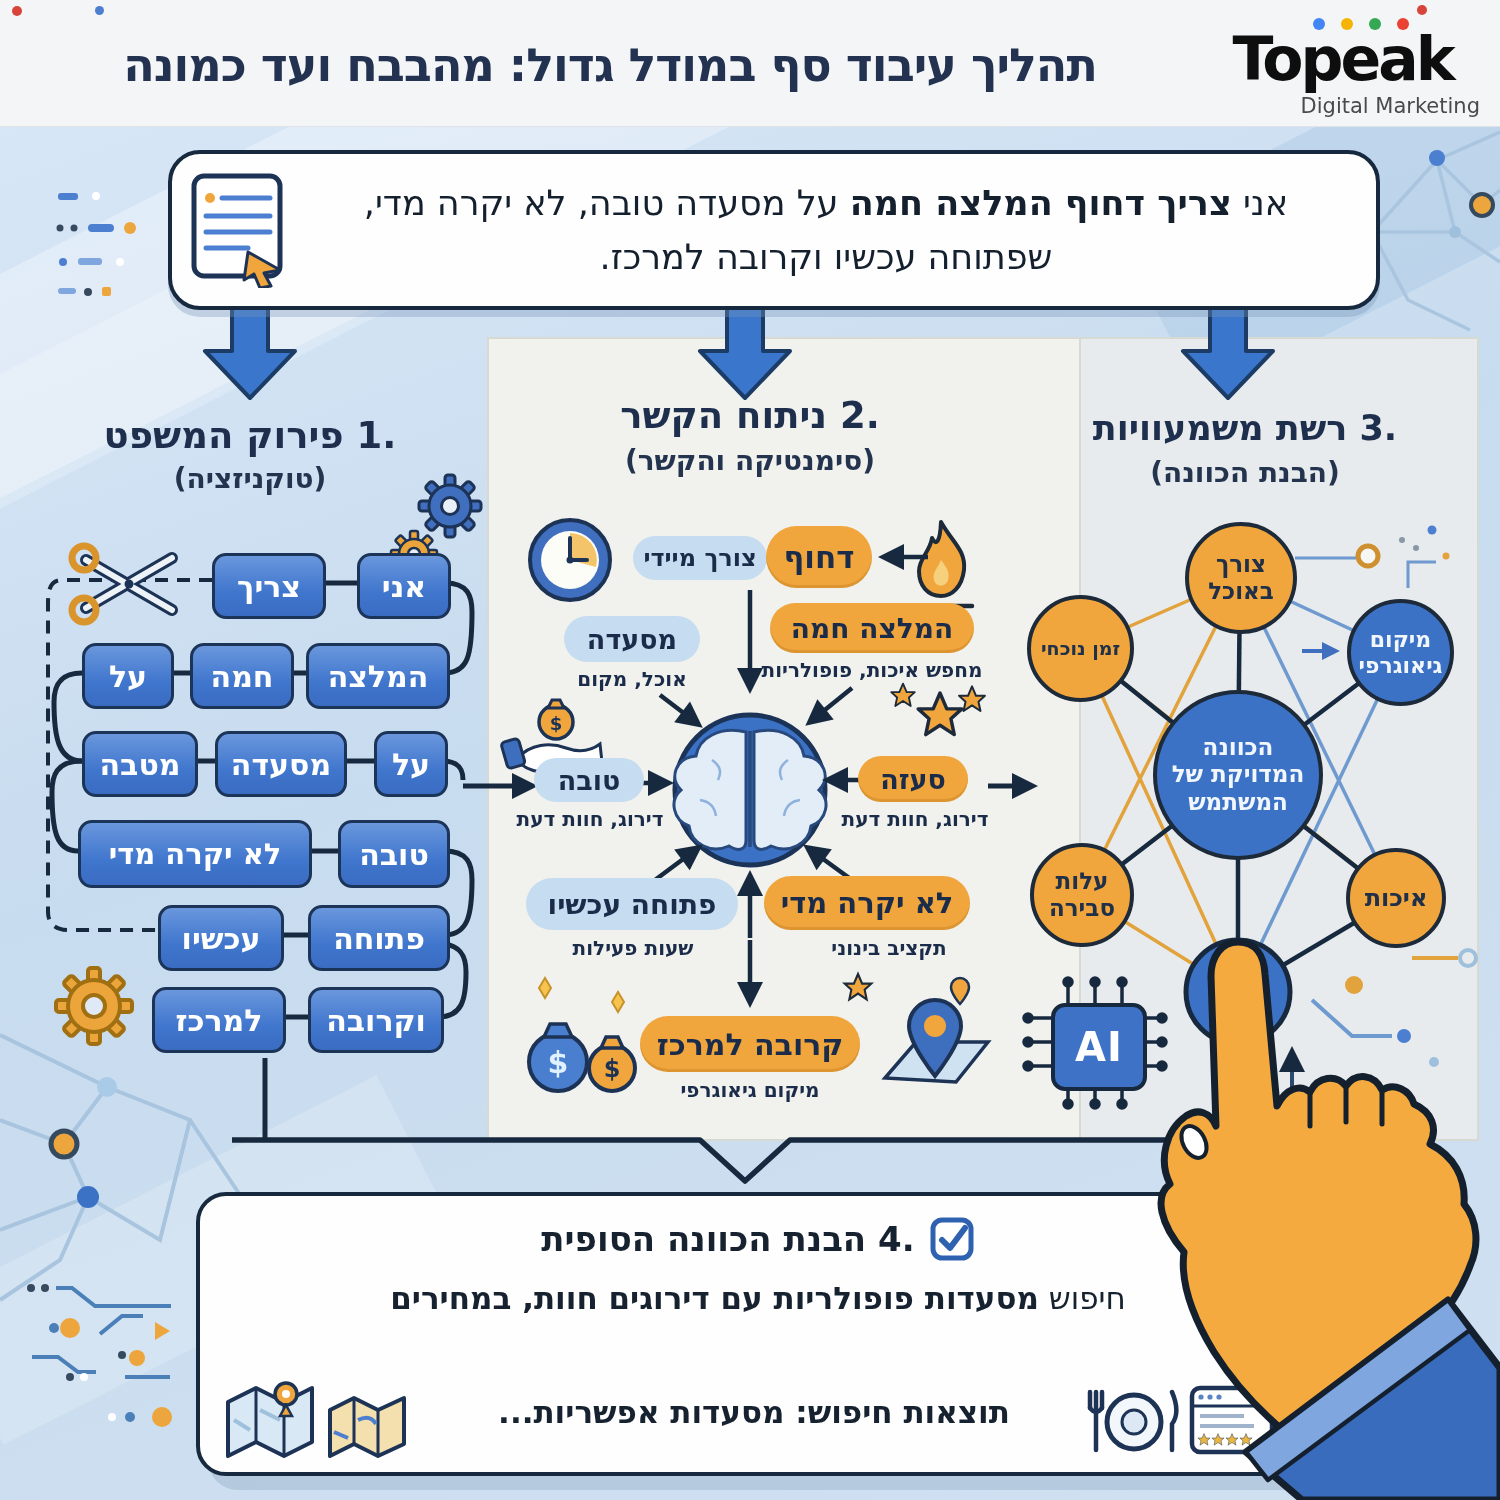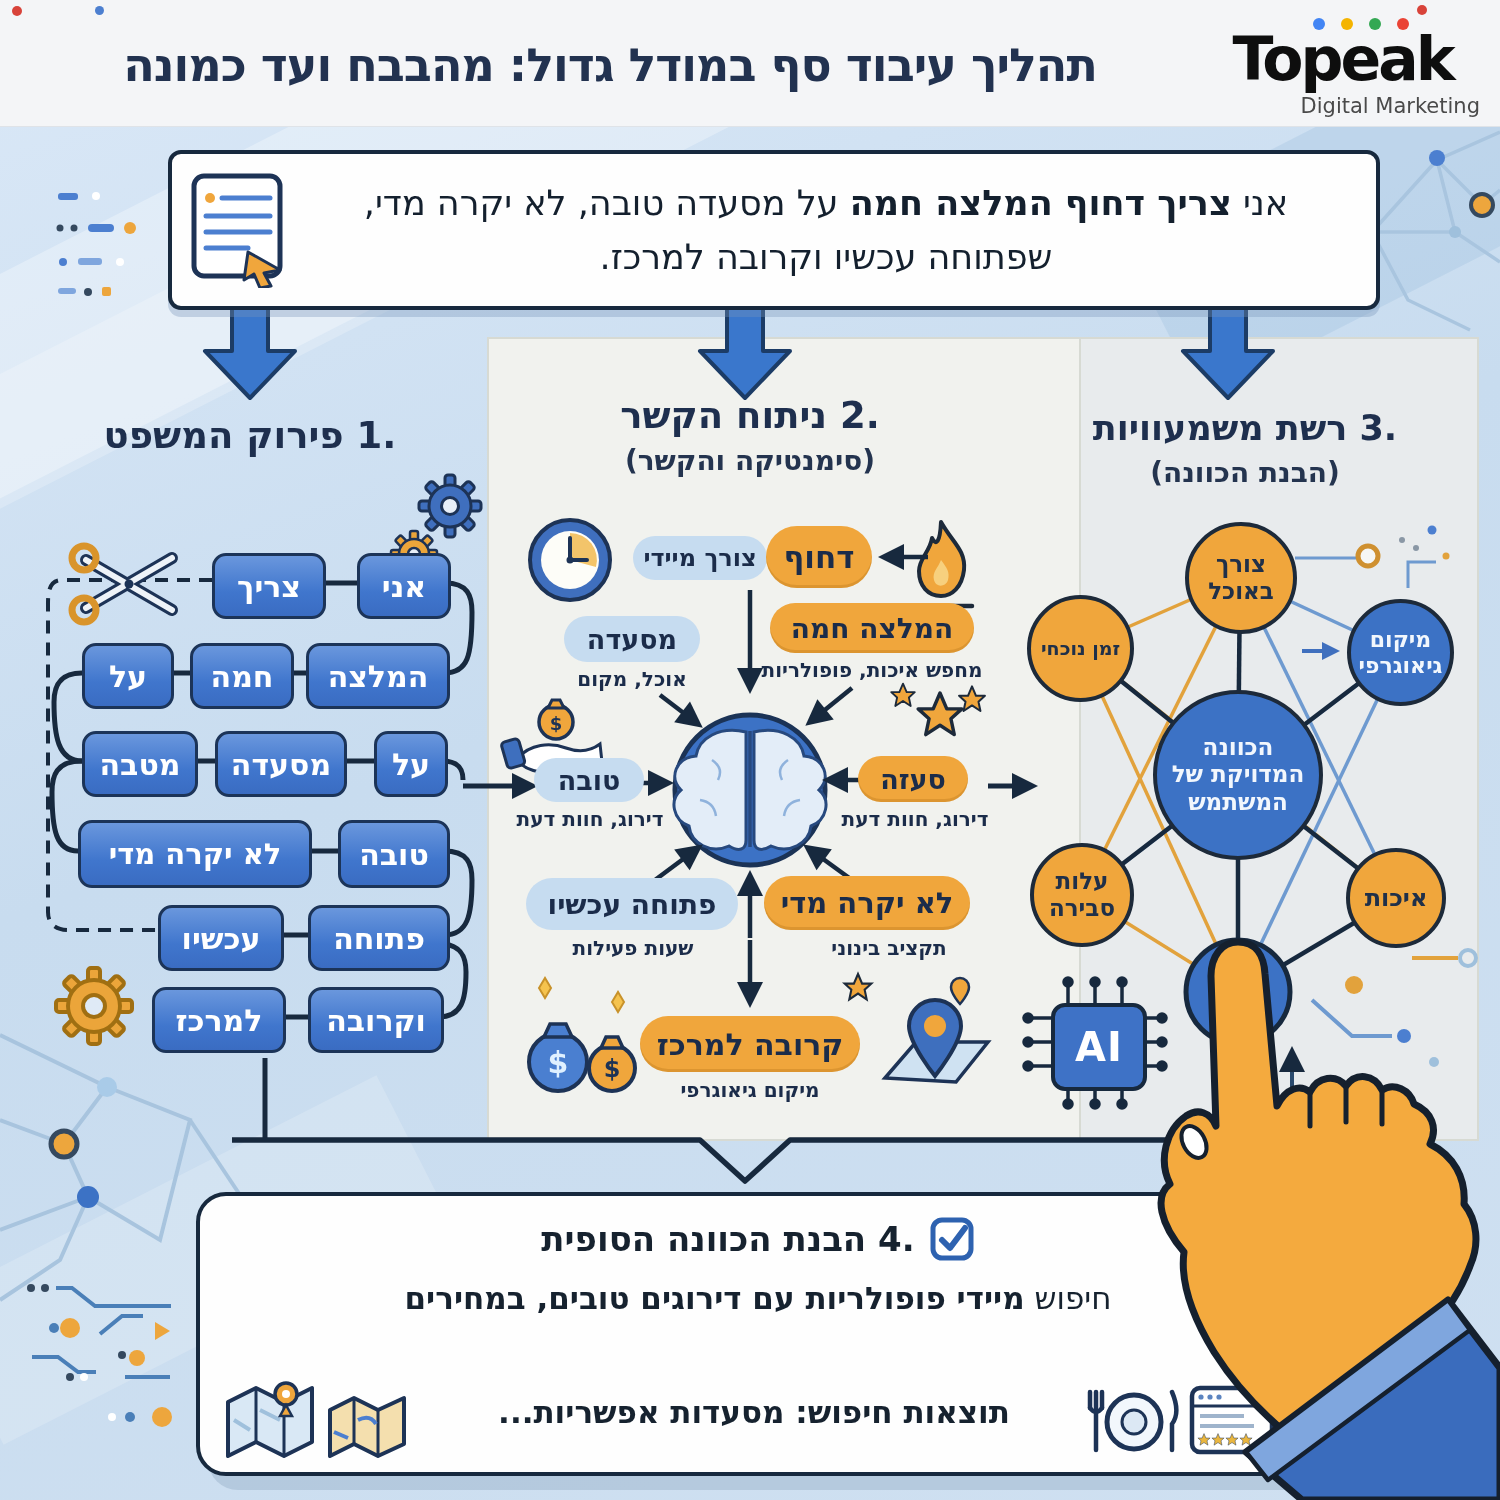--- a/index.html
+++ b/index.html
@@ -9,21 +9,21 @@
     font-family:"DejaVu Sans","Liberation Sans",sans-serif;color:#1b2d4d;
   }
   .band{position:absolute;transform:rotate(-27deg);}
   #topstrip{position:absolute;left:0;top:0;width:1500px;height:126px;background:#f4f5f7;border-bottom:1px solid #dfe3e8;}
   #title{position:absolute;left:40px;top:38px;width:1140px;font-size:46px;font-weight:800;color:#223250;direction:rtl;text-align:center;letter-spacing:-1px;}
   #logo{position:absolute;left:1195px;top:10px;width:295px;height:108px;}
   #logo .brand{position:absolute;left:0;top:14px;width:100%;text-align:center;font-size:60px;font-weight:700;letter-spacing:-3px;color:#0e0e0e;}
   #logo .sub{position:absolute;right:10px;top:84px;font-size:21px;color:#4a4a4a;letter-spacing:0px;}
   #logo .dot{position:absolute;top:8px;width:12px;height:12px;border-radius:50%;}
   .cornerdot{position:absolute;border-radius:50%;}
-  #bubble{position:absolute;left:168px;top:150px;width:1204px;height:152px;background:#fefefe;border:4.5px solid #17293e;border-radius:13px;box-shadow:0 7px 0 rgba(120,150,185,.35);}
+  #bubble{position:absolute;left:168px;top:150px;width:1204px;height:152px;background:#fefefe;border:4.5px solid #17293e;border-radius:32px;box-shadow:0 7px 0 rgba(120,150,185,.35);}
   #bubble .txt{position:absolute;left:130px;right:26px;top:10px;bottom:8px;display:flex;flex-direction:column;justify-content:center;gap:4px;direction:rtl;text-align:center;font-size:35px;line-height:1.42;color:#14202e;font-weight:500;}
   #bubble .txt b{font-weight:800;}
   .hdr{position:absolute;direction:rtl;text-align:center;font-weight:800;color:#1e2f4e;}
   .hdr .num{unicode-bidi:embed;}
   .sub2{position:absolute;direction:rtl;text-align:center;font-weight:700;color:#24344f;}
   .token{position:absolute;display:flex;align-items:center;justify-content:center;direction:rtl;
     background:linear-gradient(180deg,#6a97dd 0%,#4076cd 60%,#3a6cc2 100%);
     border:3.5px solid #1c3458;border-radius:14px;color:#ffffff;font-weight:800;font-size:30px;}
   .pill{position:absolute;display:flex;align-items:center;justify-content:center;direction:rtl;border-radius:999px;font-weight:800;color:#1b2c4a;}
   .pill.orange{background:#f0a63c;box-shadow:inset 0 -3px 0 rgba(160,100,10,.25);}
@@ -384,20 +384,21 @@
     </svg>
     <div class="txt">
       <div><span>אני </span><b>צריך דחוף המלצה חמה</b><span> על מסעדה טובה, לא יקרה מדי,</span></div>
       <div>שפתוחה עכשיו וקרובה למרכז.</div>
     </div>
   </div>
 
   <div class="hdr" style="left:60px;top:414px;width:380px;font-size:37px;">
     <span class="num" dir="ltr">1.</span> <span>פירוק המשפט</span>
   </div>
+  <div class="sub2" style="left:60px;top:462px;width:380px;font-size:28px;">(טוקניזציה)</div>
 
   <div class="hdr" style="left:585px;top:394px;width:330px;font-size:37px;">
     <span class="num" dir="ltr">2.</span> <span>ניתוח הקשר</span>
   </div>
   <div class="sub2" style="left:585px;top:444px;width:330px;font-size:28px;">(סימנטיקה והקשר)</div>
 
   <div class="hdr" style="left:1050px;top:408px;width:390px;font-size:35px;">
     <span class="num" dir="ltr">3.</span> <span>רשת משמעוויות</span>
   </div>
   <div class="sub2" style="left:1050px;top:456px;width:390px;font-size:28px;">(הבנת הכוונה)</div>
@@ -444,21 +445,21 @@
 
   <div id="box4">
     <div class="trow">
       <svg width="46" height="46" style="position:static;" viewBox="0 0 46 46">
         <rect x="4" y="4" width="38" height="38" rx="9" fill="#ffffff" stroke="#2e62b0" stroke-width="5"></rect>
         <path d="M13,24 L21,32 L36,12" fill="none" stroke="#2e62b0" stroke-width="6" stroke-linecap="round" stroke-linejoin="round"></path>
       </svg>
       <span><span dir="ltr">4.</span> <span>הבנת הכוונה הסופית</span></span>
     </div>
     <div class="l1">
-      <span class="lt">חיפוש</span> <span class="bd">מיידי פופולריות עם דירוגים טובים, במחירים</span>
+      <span class="lt">חיפוש</span> <span class="bd">מסעדות פופולריות עם דירוגים חוות, במחירים</span>
     </div>
     <div class="res">תוצאות חיפוש: מסעדות אפשריות...</div>
 
     <svg width="110" height="90" style="left:24px;top:184px;" viewBox="0 0 110 90">
       <path d="M4,22 L32,8 L60,22 L88,8 V62 L60,76 L32,62 L4,76 Z" fill="#d9e8f5" stroke="#1d3356" stroke-width="4" stroke-linejoin="round"></path>
       <path d="M32,8 V62 M60,22 V76" stroke="#1d3356" stroke-width="3"></path>
       <path d="M36,30 L56,40 M10,40 L26,50" stroke="#9fc0dc" stroke-width="4"></path>
       <circle cx="62" cy="14" r="11" fill="#f0a63c" stroke="#1d3356" stroke-width="3.5"></circle>
       <circle cx="62" cy="14" r="4" fill="#fff"></circle>
       <path d="M62,25 L56,36 L68,36 Z" fill="#f0a63c" stroke="#1d3356" stroke-width="2.5"></path>

